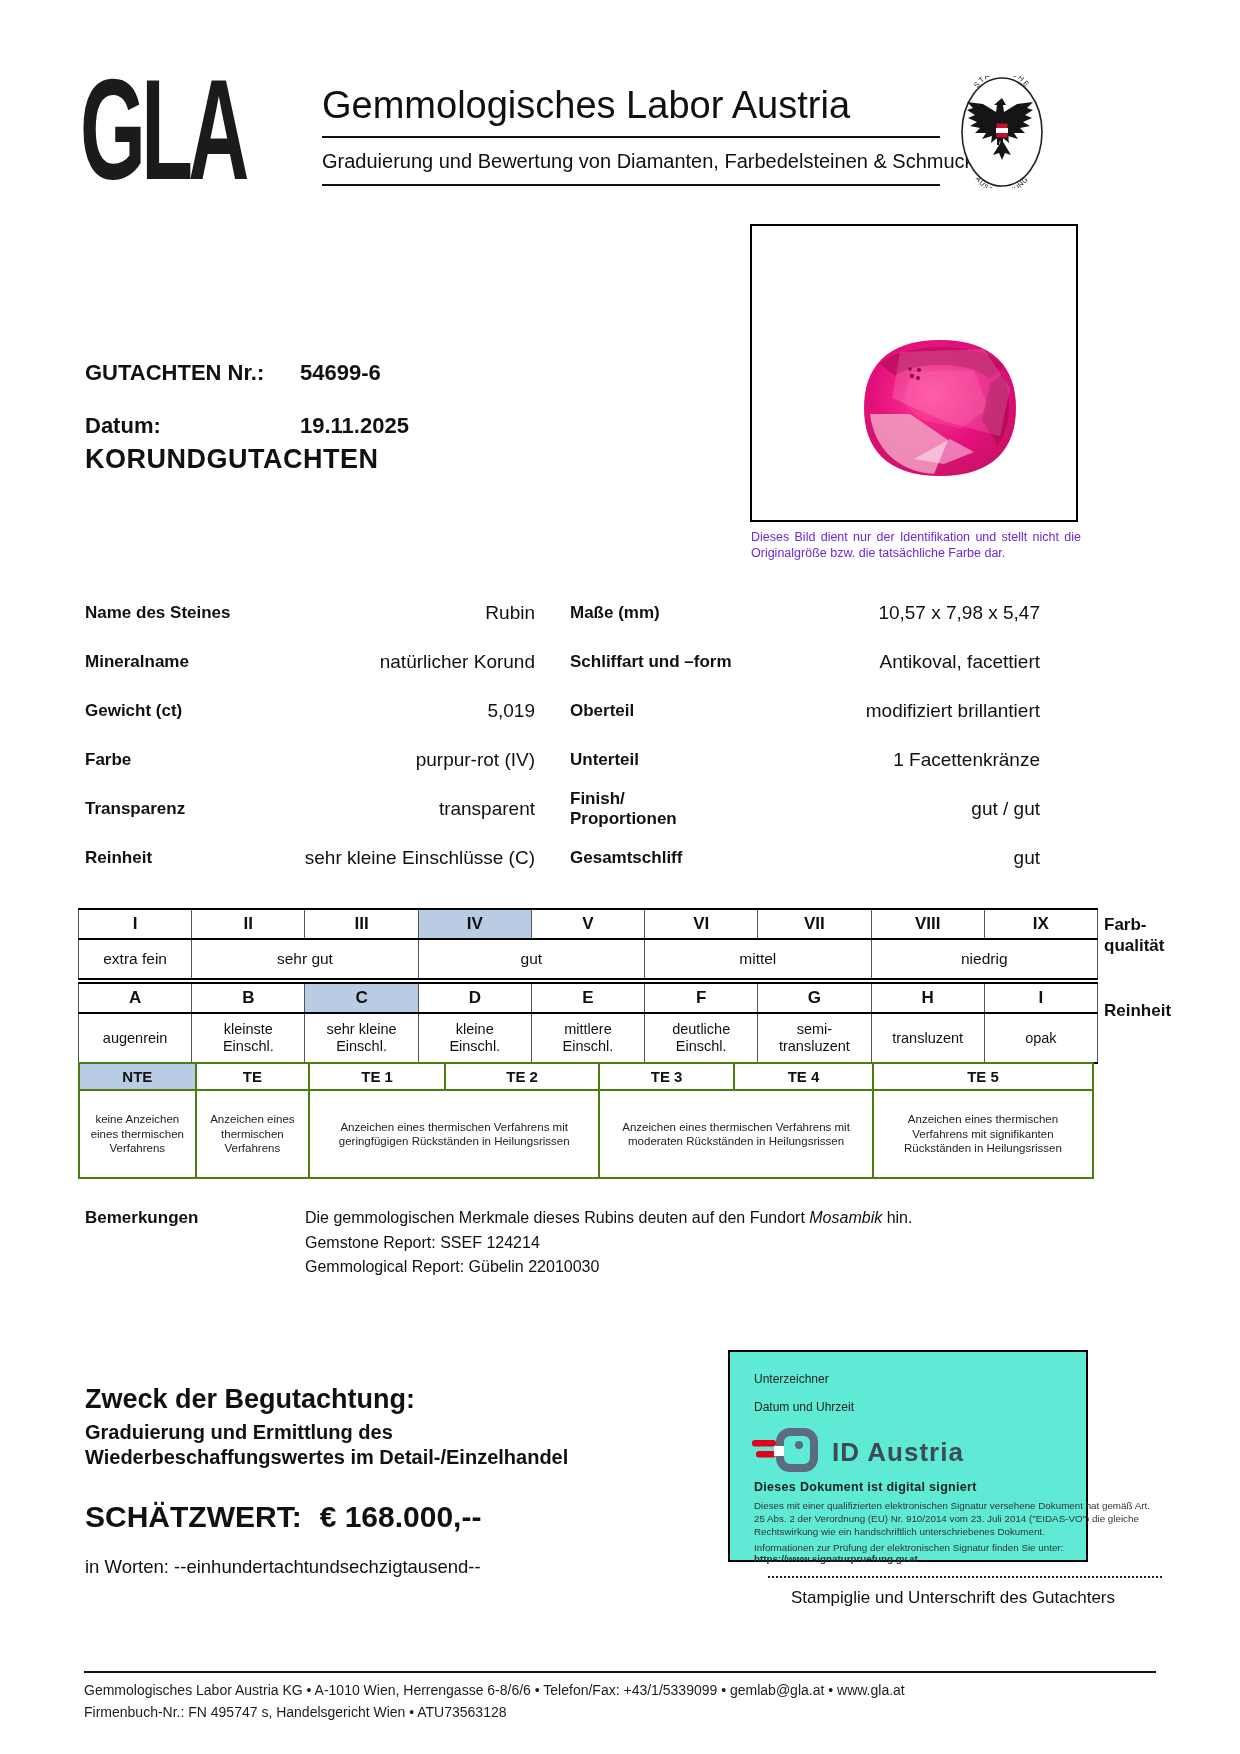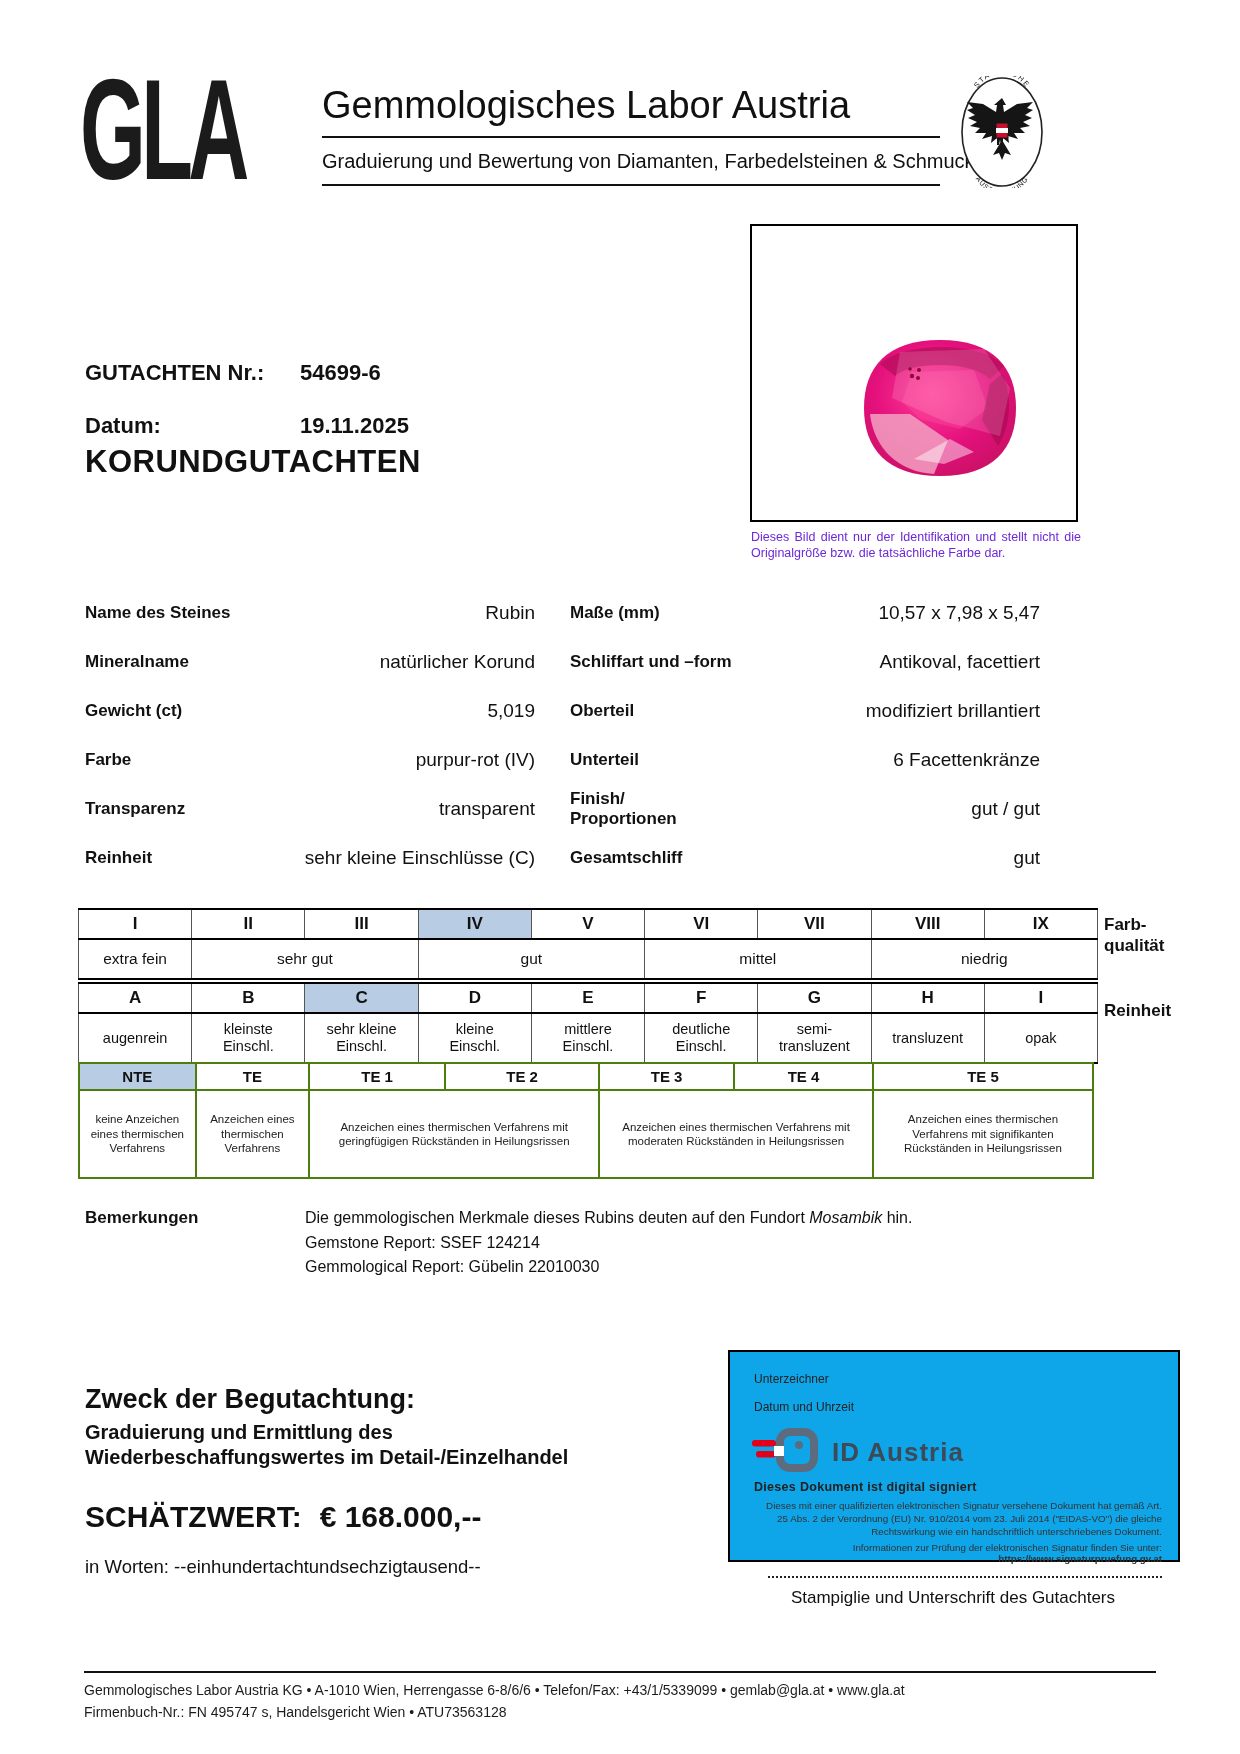--- a/index.html
+++ b/index.html
@@ -20,21 +20,21 @@
   .hdr-rule1 { position:absolute; left:322px; top:136px; width:618px; height:2px; background:#111; }
   .hdr-sub   { position:absolute; left:322px; top:150px; font-size:20px; color:#101010; }
   .hdr-rule2 { position:absolute; left:322px; top:184px; width:618px; height:2px; background:#111; }
   .emblem    { position:absolute; left:960px; top:76px; width:84px; height:112px; }
 
   
   .rep-row { position:absolute; left:85px; width:520px; font-size:22px; font-weight:bold; }
   .rep-row .rep-val { position:absolute; left:215px; top:0; }
   .rep-num  { top:360px; }
   .rep-date { top:413px; }
-  .doc-title { position:absolute; left:85px; top:444px; font-size:31px; font-weight:bold; letter-spacing:0.5px; }
+  .doc-title { position:absolute; left:85px; top:444px; font-size:27px; font-weight:bold; letter-spacing:0.5px; }
 
   
   .photo-box { position:absolute; left:750px; top:224px; width:328px; height:298px; border:2px solid #000; background:#fff; }
   .photo-caption {
     position:absolute; left:751px; top:530px; width:330px;
     font-size:12.5px; line-height:15.5px; color:#6d28d9; text-align:justify;
   }
 
   
   .props { position:absolute; top:588px; }
@@ -68,21 +68,21 @@
   .remarks-text  { position:absolute; left:305px; top:1206px; width:720px; font-size:16px; line-height:24.5px; }
 
   
   .purpose-title { position:absolute; left:85px; top:1384px; font-size:27px; font-weight:bold; }
   .purpose-body  { position:absolute; left:85px; top:1420px; font-size:20px; font-weight:bold; line-height:25px; }
   .valuation { position:absolute; left:85px; top:1500px; font-size:30px; font-weight:bold; }
   .valuation .amount { margin-left:18px; }
   .in-words { position:absolute; left:85px; top:1556px; font-size:18.5px; }
 
   
-  .sig-box { position:absolute; left:728px; top:1350px; width:452px; height:212px; border:2px solid #000; background:#0ea5e9;text-align:right; }
+  .sig-box { position:absolute; left:728px; top:1350px; width:360px; height:212px; border:2px solid #000; background:#5eead4; }
   .sig-small { position:absolute; left:24px; font-size:12px; color:#222; }
   .sig-signer { top:20px; }
   .sig-dt { top:48px; }
   .ida-row { position:absolute; left:22px; top:76px; display:flex; align-items:center; }
   .ida-text { font-size:26px; font-weight:bold; color:#3d4a57; letter-spacing:1px; margin-left:14px; }
   .sig-signed { position:absolute; left:24px; top:128px; font-size:12.5px; font-weight:bold; color:#222; letter-spacing:0.3px; }
   .sig-legal { position:absolute; left:24px; top:148px; width:408px; font-size:9.8px; line-height:12.8px; color:#333; }
   .sig-info  { position:absolute; left:24px; top:190px; width:408px; font-size:9.8px; color:#333; }
   .dotted-line { position:absolute; left:768px; top:1576px; width:394px; border-top:2px dotted #222; }
   .stamp-caption { position:absolute; left:718px; top:1588px; width:470px; text-align:center; font-size:17px; }
@@ -195,21 +195,21 @@
     <div class="prow">
         <span class="plabel">Schliffart und –form</span>
         <span class="pvalue">Antikoval, facettiert</span>
       </div>
     <div class="prow">
         <span class="plabel">Oberteil</span>
         <span class="pvalue">modifiziert brillantiert</span>
       </div>
     <div class="prow">
         <span class="plabel">Unterteil</span>
-        <span class="pvalue">6 Facettenkränze</span>
+        <span class="pvalue">1 Facettenkränze</span>
       </div>
     <div class="prow">
         <span class="plabel">Finish/
 Proportionen</span>
         <span class="pvalue">gut / gut</span>
       </div>
     <div class="prow">
         <span class="plabel">Gesamtschliff</span>
         <span class="pvalue">gut</span>
       </div>

